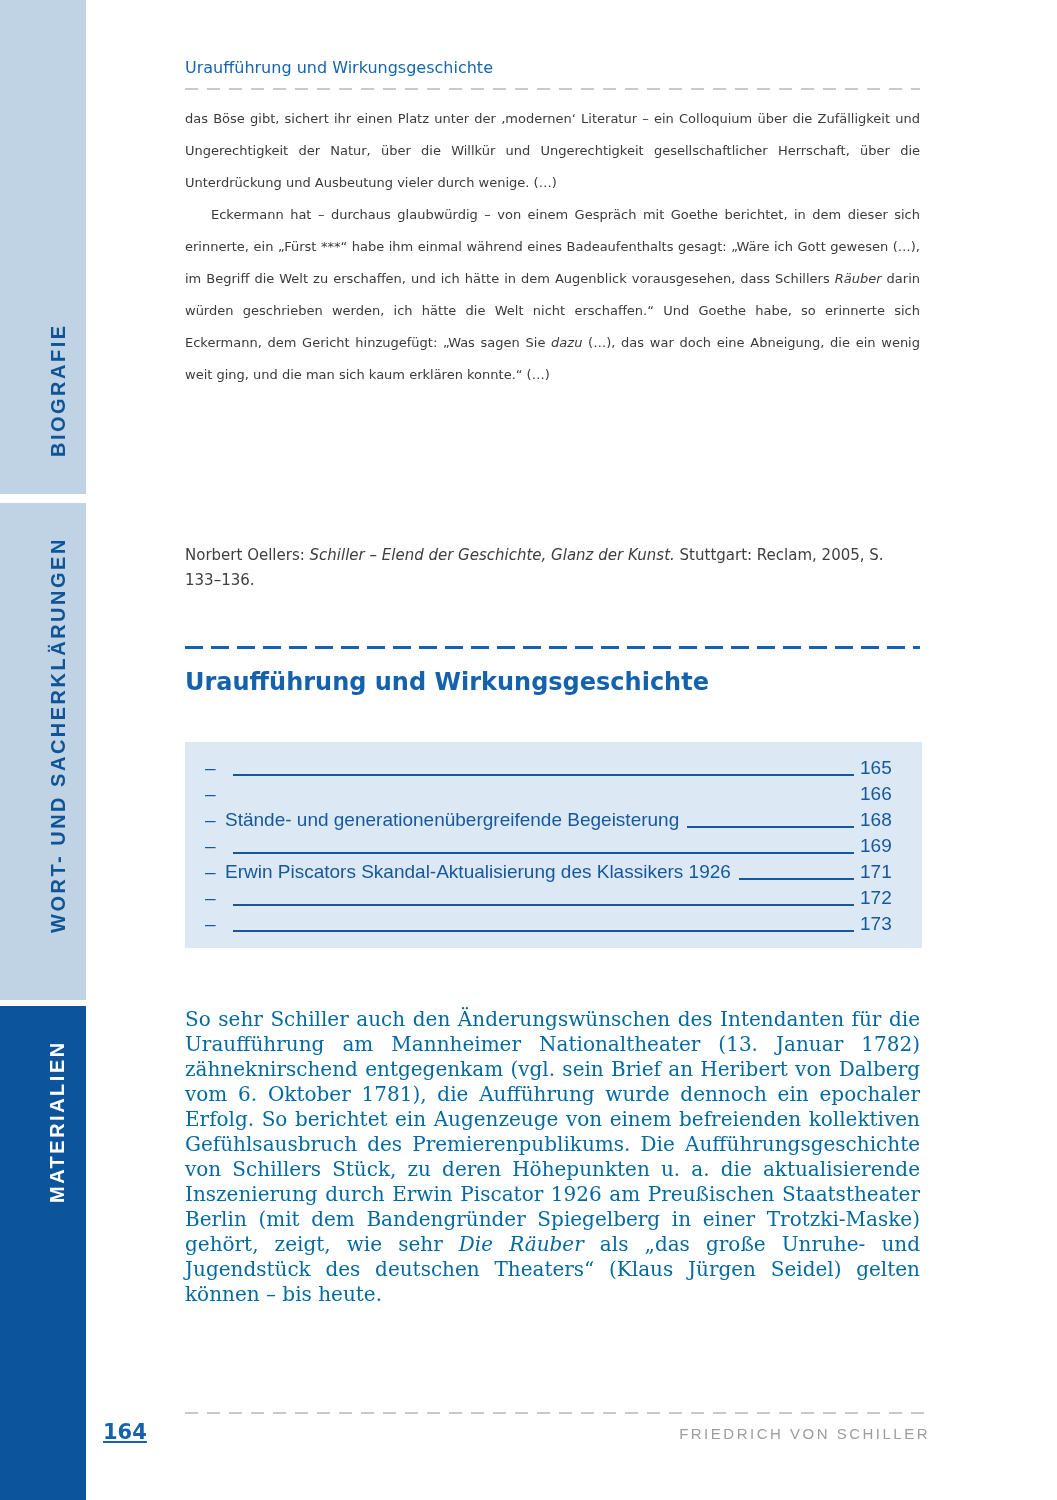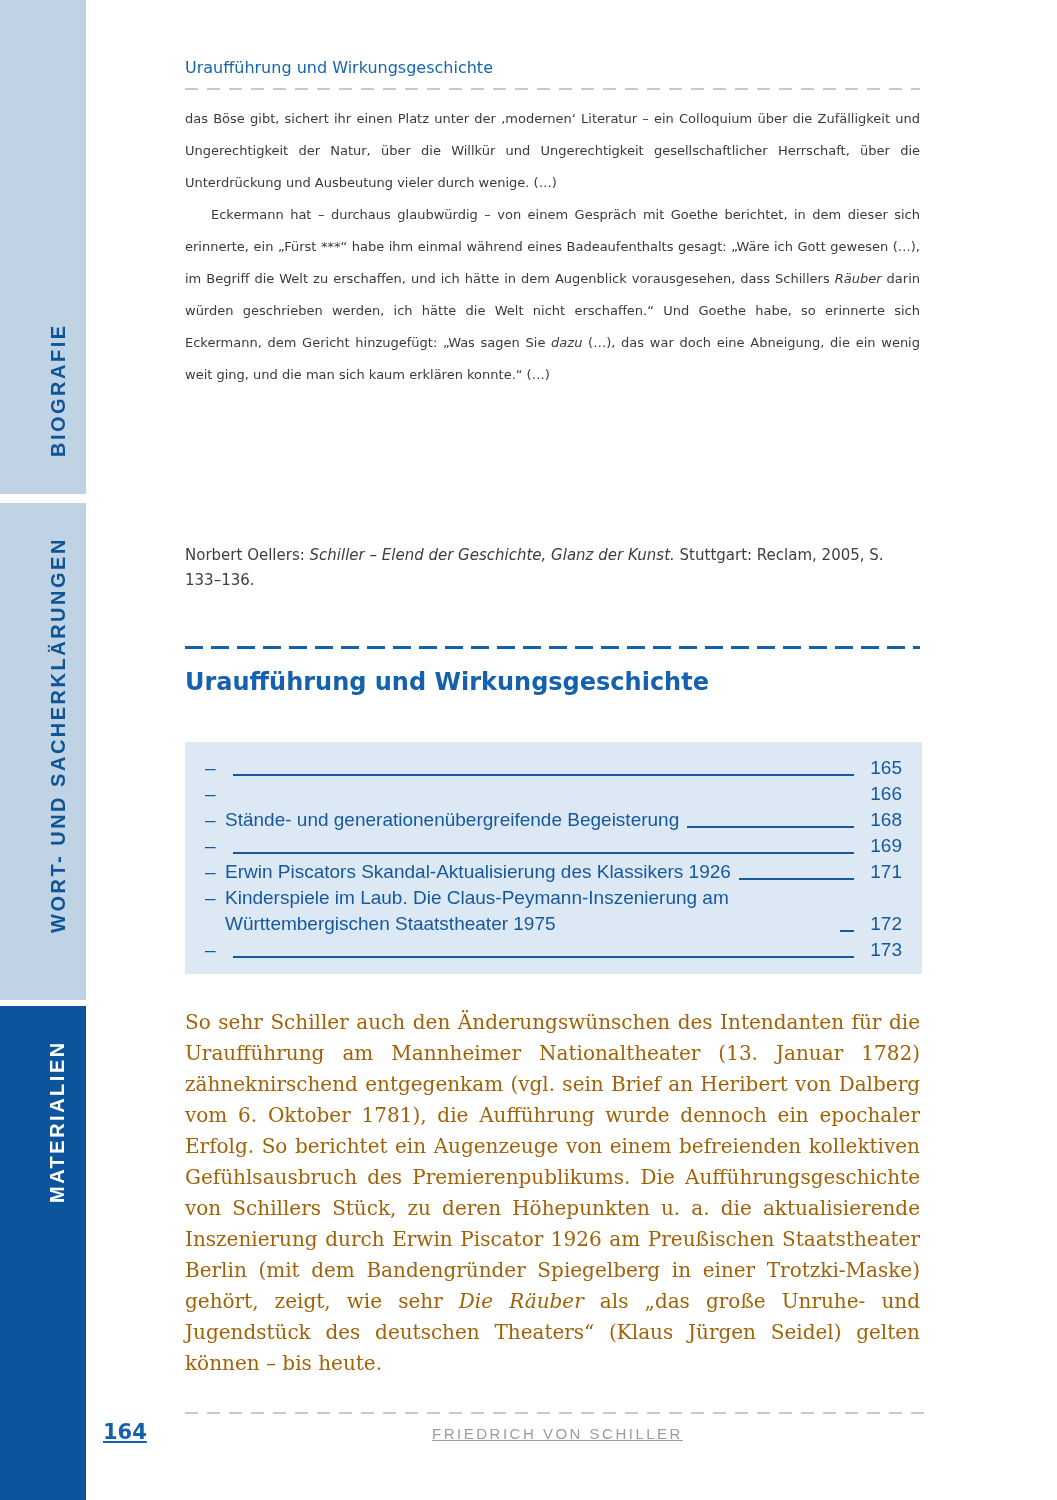--- a/index.html
+++ b/index.html
@@ -66,37 +66,37 @@
   }
   .toc-item{display:flex;}
   .toc-dash{flex:0 0 20px;align-self:flex-start;}
   .toc-label{flex:0 1 auto;}
   .toc-label em{font-style:italic;}
   .toc-leader{
     flex:1 1 14px;min-width:14px;align-self:flex-end;
     border-bottom:2px solid #15589e;margin:0 0 5px 8px;
   }
   .toc-leader.hidden{border-bottom:none;}
-  .toc-page{flex:0 0 42px;text-align:right;align-self:flex-end;padding-left:6px;}
+  .toc-page{flex:0 0 42px;align-self:flex-end;padding-left:6px;}
   
   .article{
     position:absolute;left:185px;top:1007px;width:735px;
     font-family:"DejaVu Serif",serif;
-    font-size:20px;line-height:31px;color:#a16207;text-align:justify;
+    font-size:20px;line-height:25px;color:#0369a1;text-align:justify;
   }
   .article p{margin:0;}
   
   .page-number{
     position:absolute;left:103px;top:1420px;
     font-size:21px;font-weight:bold;color:#1462ae;text-decoration:underline;
   }
   .footer-right{
-    position:absolute;left:185px;top:1425px;width:745px;text-align:center;
+    position:absolute;left:185px;top:1425px;width:745px;text-align:right;
     font-family:"Liberation Sans",sans-serif;
-    font-size:15px;letter-spacing:2.5px;color:#9c9c9c;text-decoration:underline;
+    font-size:15px;letter-spacing:2.5px;color:#9c9c9c;
   }
   em{font-style:italic;}
 </style>
 </head>
 <body>
 
 <div class="page">
 
   <aside>
     <div class="tab light tab1">
@@ -146,21 +146,20 @@
         <span class="toc-page">169</span>
       </div>
       <div class="toc-item">
         <span class="toc-dash">–</span>
         <span class="toc-label"><span>Erwin Piscators Skandal-Aktualisierung des Klassikers 1926</span></span>
         <span class="toc-leader"></span>
         <span class="toc-page">171</span>
       </div>
       <div class="toc-item">
         <span class="toc-dash">–</span>
-        <span class="toc-label"><span>Kinderspiele im Laub. Die Claus-Peymann-Inszenierung am Württembergischen Staatstheater 1975</span></span>
         <span class="toc-leader"></span>
         <span class="toc-page">172</span>
       </div>
       <div class="toc-item">
         <span class="toc-dash">–</span>
         <span class="toc-leader"></span>
         <span class="toc-page">173</span>
       </div>
     </div>
 

